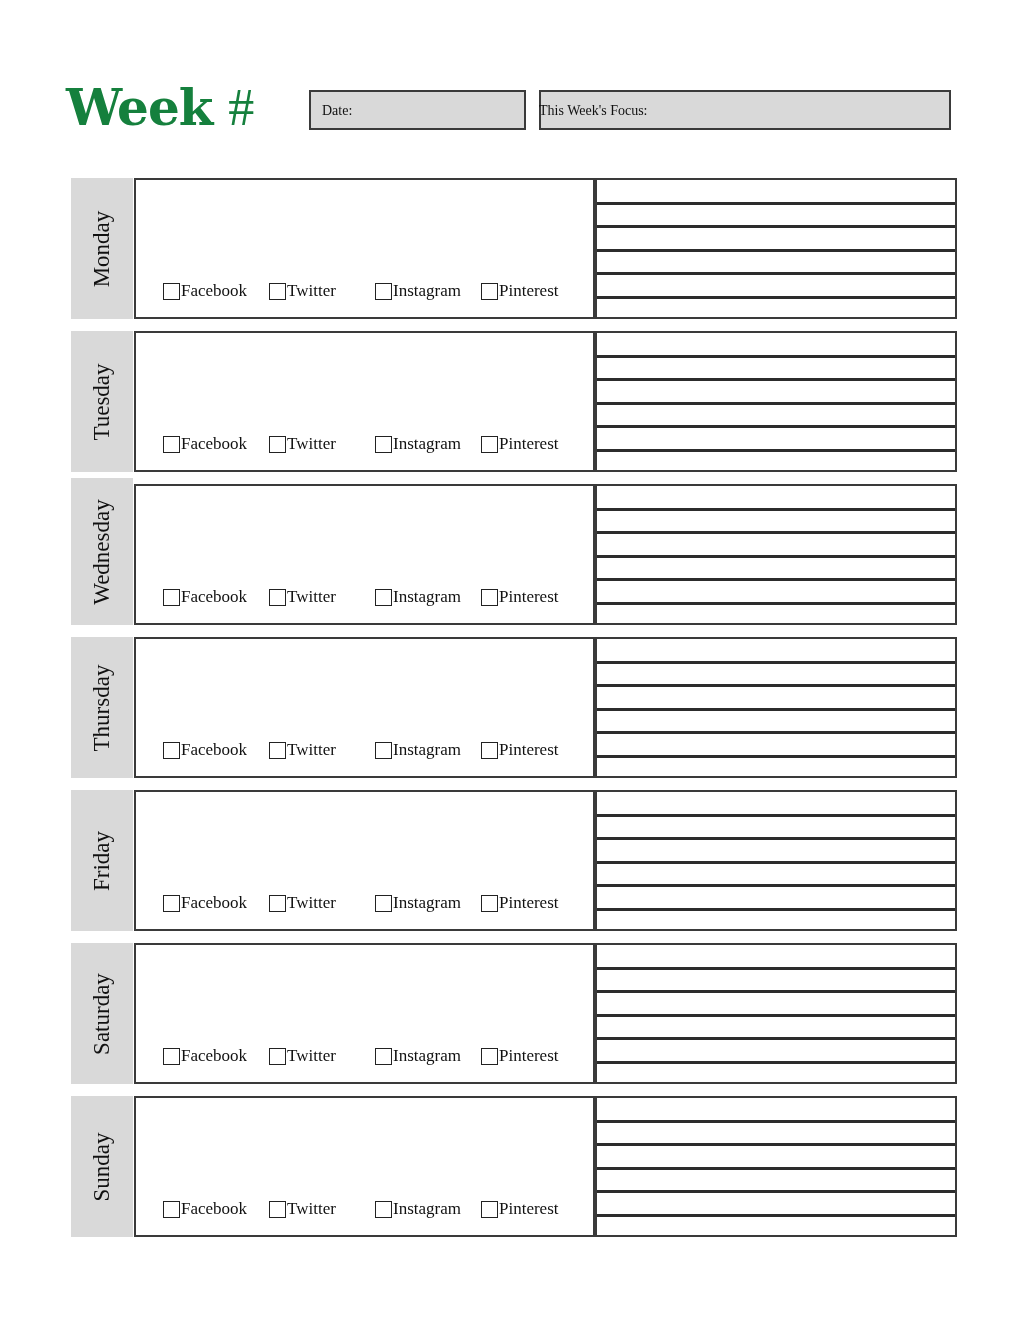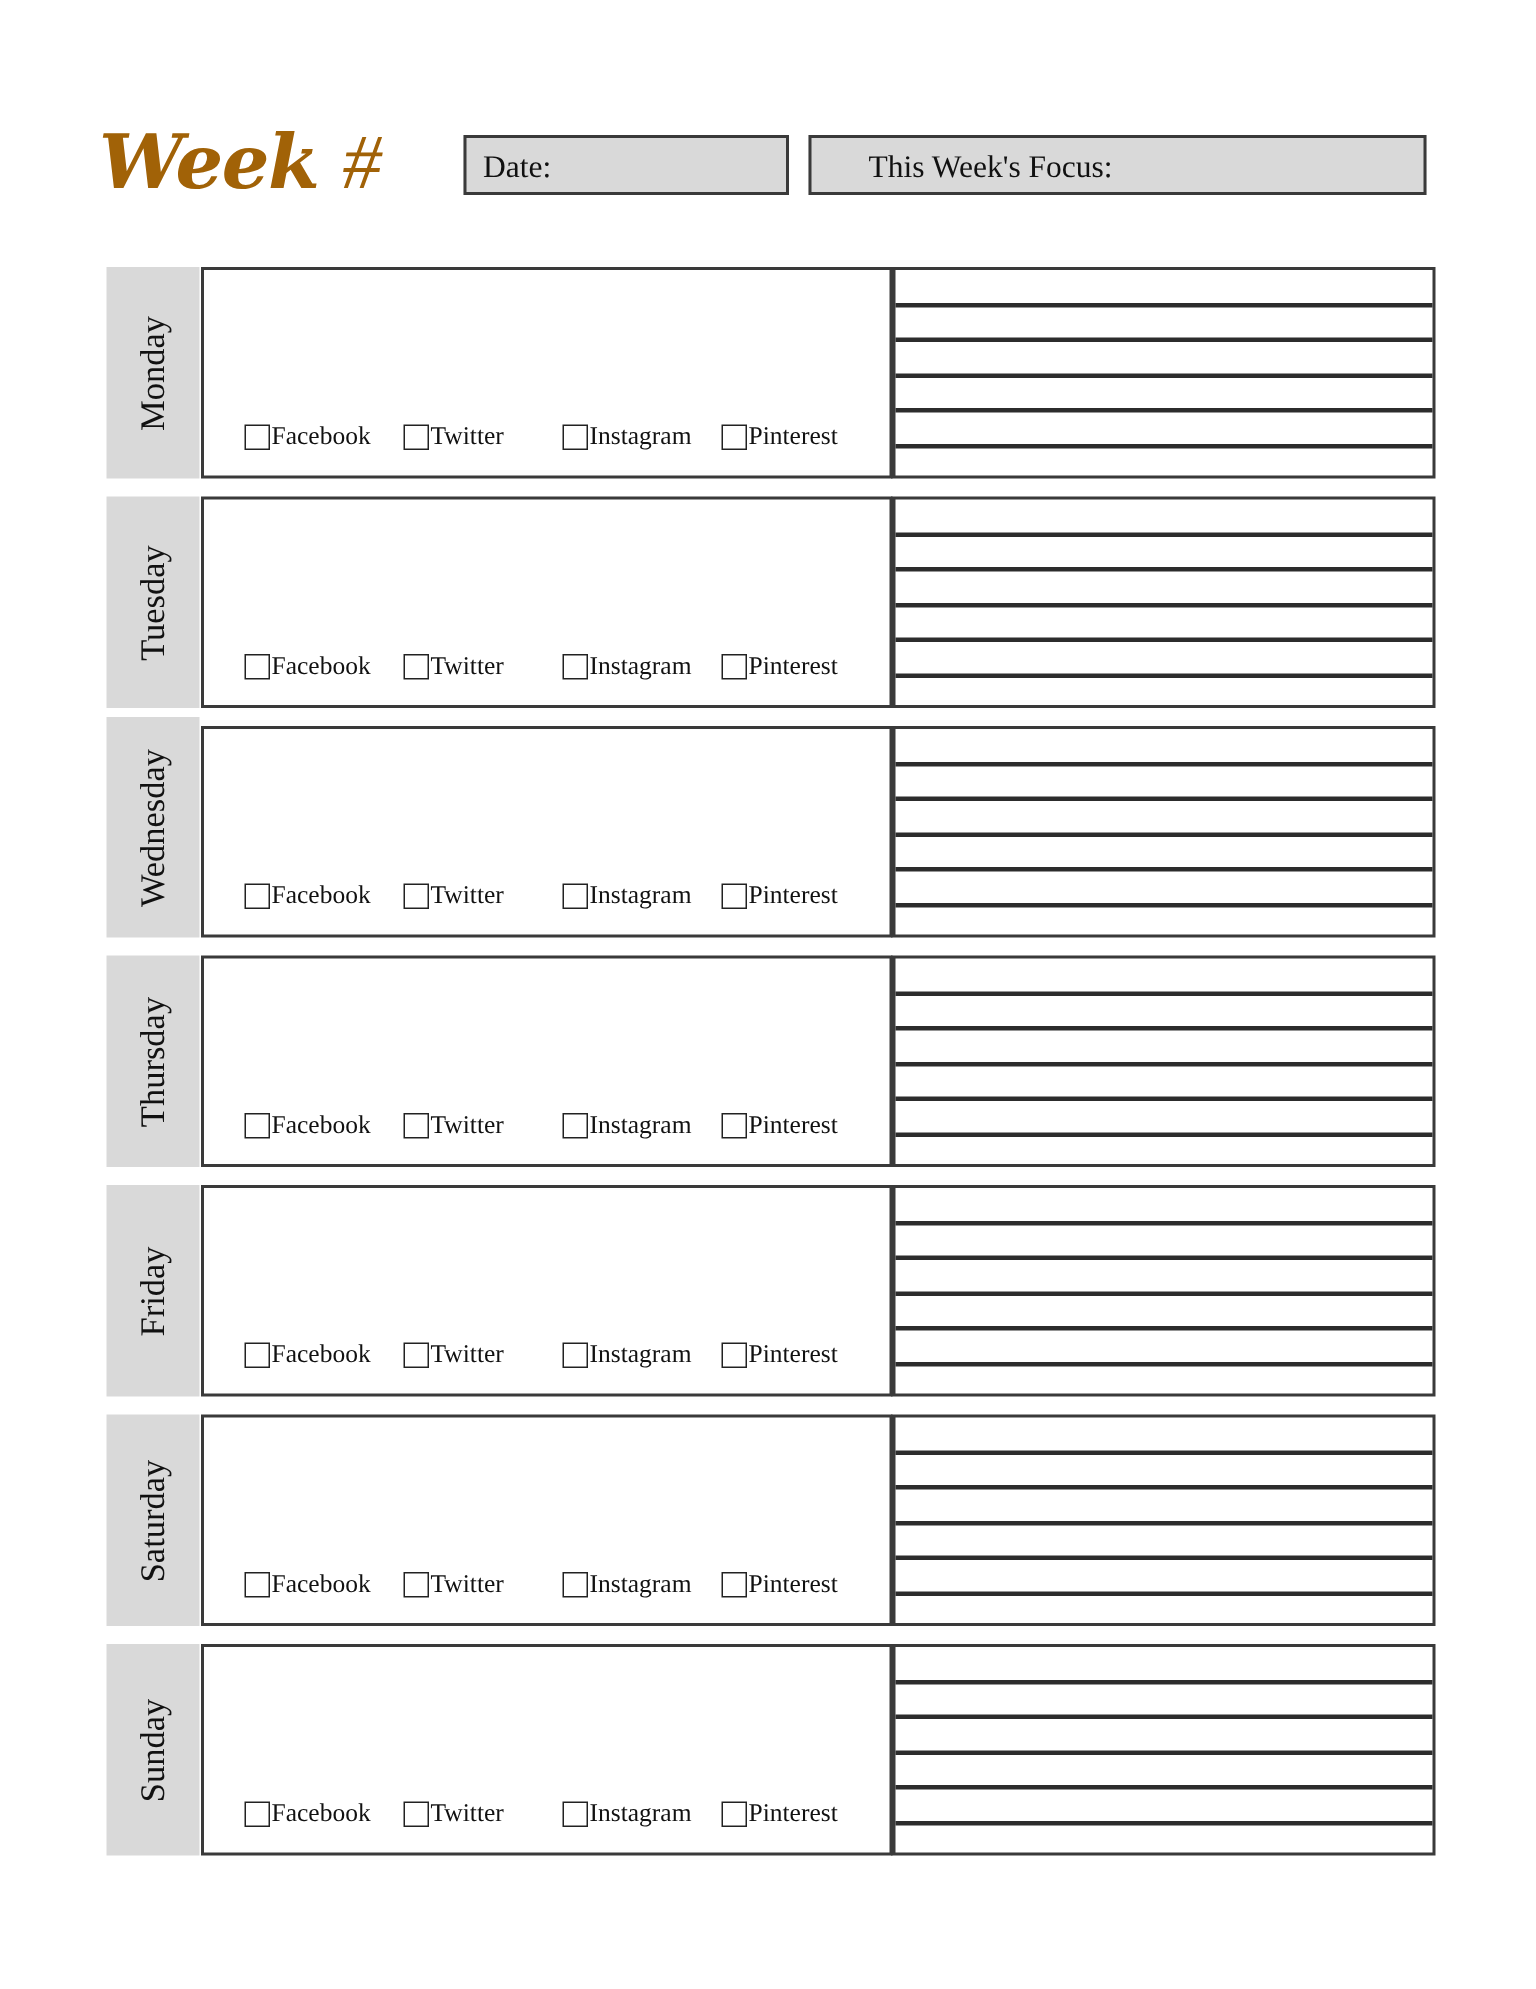--- a/index.html
+++ b/index.html
@@ -1,31 +1,31 @@
 <!DOCTYPE html>
 <html><head>
 <meta charset="utf-8">
 <style>
   html, body { margin: 0; padding: 0; background: #ffffff; }
   body { width: 1024px; height: 1326px; position: relative; overflow: hidden;
          font-family: "DejaVu Serif", "Liberation Serif", serif; color: #111; }
 
   .title { position: absolute; left: 66px; top: 78px; font-size: 50px; line-height: 60px;
-           font-family: "DejaVu Serif", serif; color: #a16207; white-space: nowrap; font-style: italic; }
+           font-family: "DejaVu Serif", serif; color: #15803d; white-space: nowrap; }
   .title .w { font-weight: bold; letter-spacing: -1px; }
   .title .hash { font-weight: normal; font-family: "Liberation Serif", serif; font-size: 52px; }
 
   .hdr-box { position: absolute; top: 90px; height: 40px; background: #d9d9d9;
              border: 2px solid #3a3a3a; box-sizing: border-box; }
-  .hdr-box span { position: absolute; top: 6px; font-size: 21px; line-height: 26px;
+  .hdr-box span { position: absolute; top: 6px; font-size: 14px; line-height: 26px;
                   font-family: "Liberation Serif", serif; color: #111; white-space: nowrap; }
   .date-box { left: 309px; width: 217px; }
   .date-box span { left: 11px; }
   .focus-box { left: 539px; width: 412px; }
-  .focus-box span { left: -2px; margin-left: 40px; }
+  .focus-box span { left: -2px; }
 
   .day { position: absolute; left: 0; width: 1024px; height: 141px; }
   .day-label { position: absolute; left: 71px; top: 0; width: 62px; height: 141px; background: #d9d9d9; }
   .day-label.tall { top: -6px; height: 147px; }
   .day-label span { position: absolute; left: 50%; top: 50%;
                     transform: translate(-50%, -50%) rotate(-90deg);
                     font-family: "Liberation Serif", serif; font-size: 23px; color: #111; white-space: nowrap; }
 
   .notes { position: absolute; left: 134px; top: 0; width: 461px; height: 141px;
            border: 2px solid #3a3a3a; box-sizing: border-box; background: #fff; }

